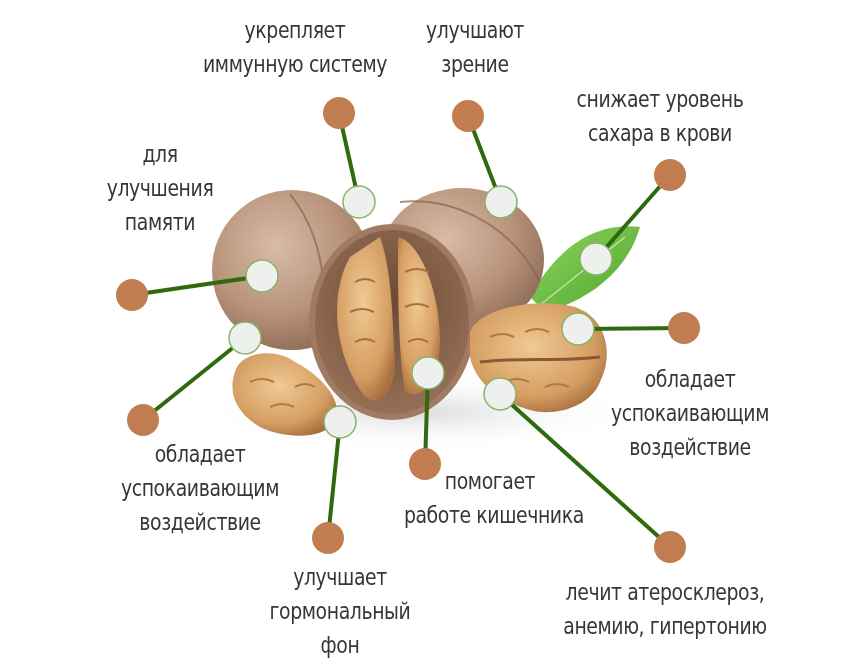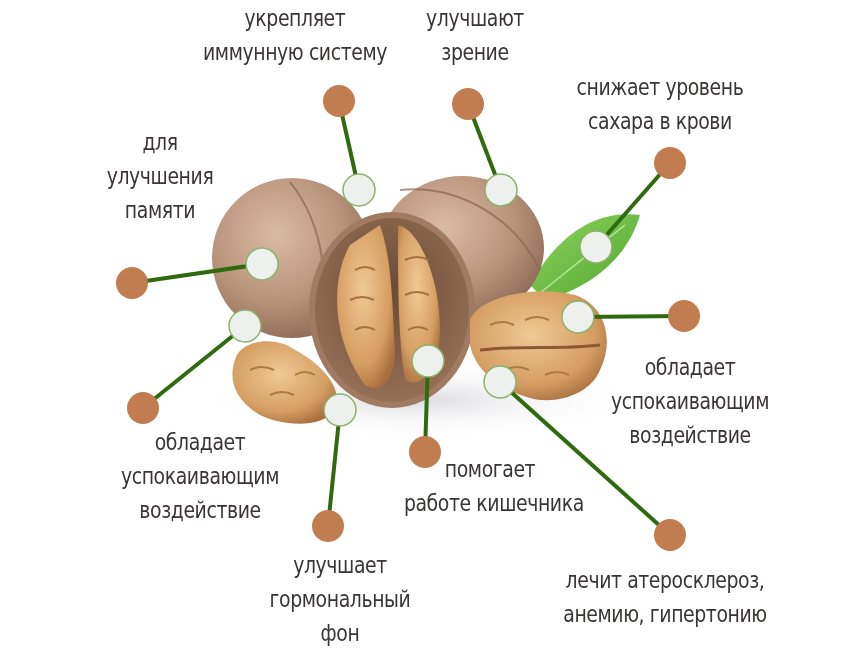--- a/index.html
+++ b/index.html
@@ -1,18 +1,18 @@
 <!DOCTYPE html>
 <html><head>
 <meta charset="utf-8">
 <style>
   html, body { margin: 0; padding: 0; background: #ffffff; }
   body { width: 850px; height: 669px; position: relative; overflow: hidden;
          font-family: "DejaVu Sans", sans-serif; }
-  .stage { position: absolute; left: 0; top: 0; width: 850px; height: 605px; }
+  .stage { position: absolute; left: 0; top: 12px; width: 850px; height: 605px; }
   svg.art { position: absolute; left: 0; top: 0; }
   .label { position: absolute; color: #3a3435; font-size: 23px; line-height: 34px;
            text-align: center; white-space: nowrap; letter-spacing: -0.5px;
            font-family: "DejaVu Sans", sans-serif; transform: scaleX(0.82); transform-origin: center top; }
   .label span { display: block; }
 </style>
 </head>
 <body>
 
 <div class="stage">

